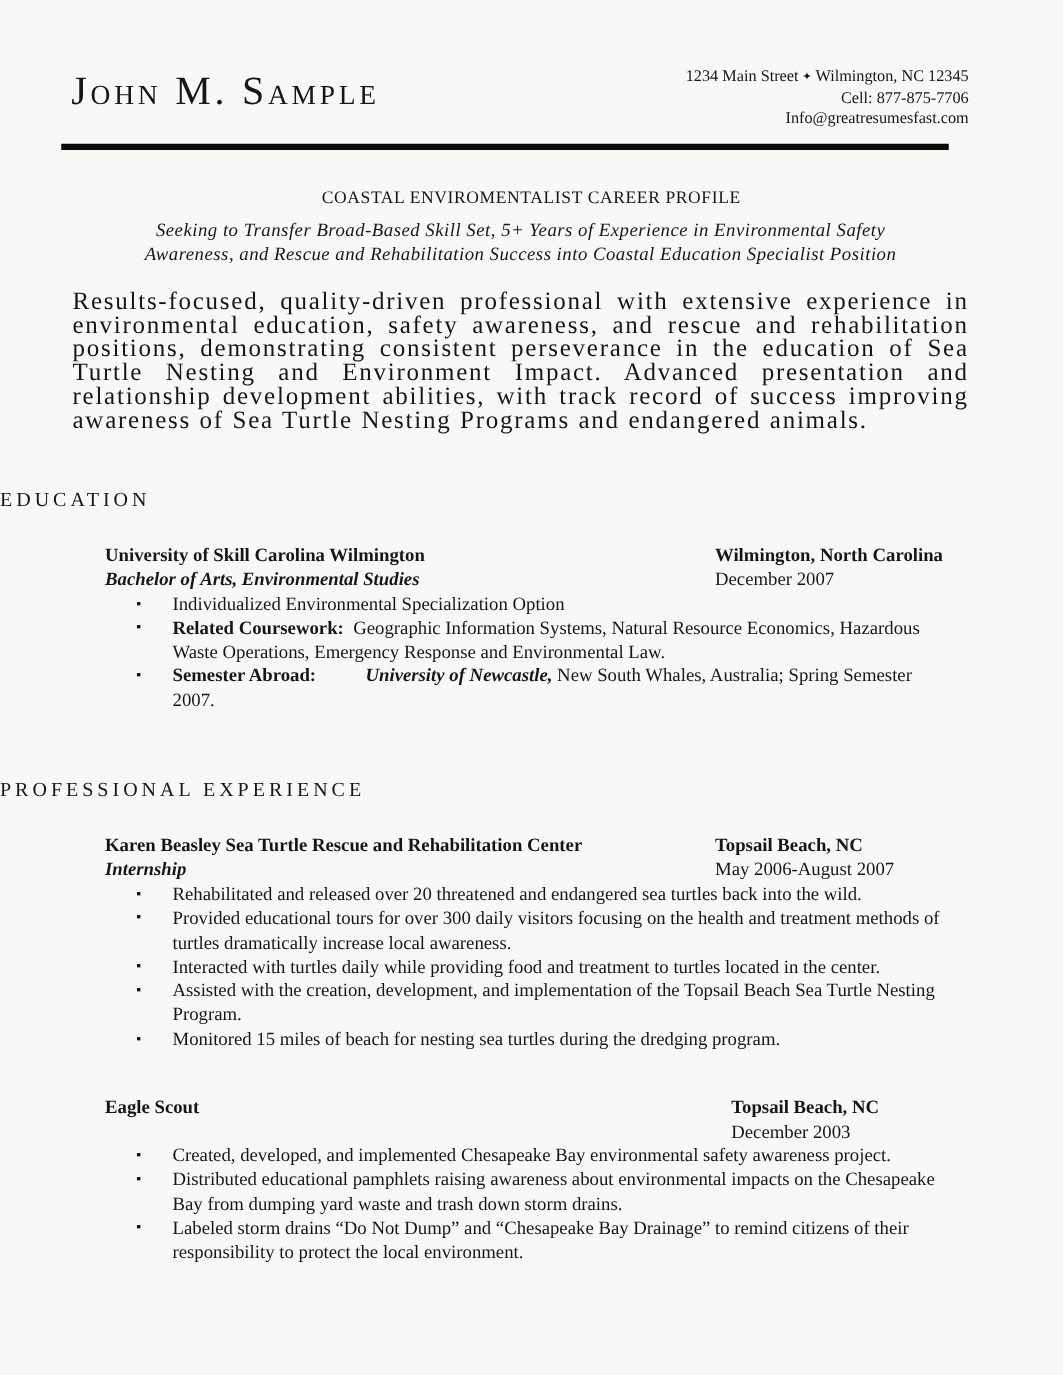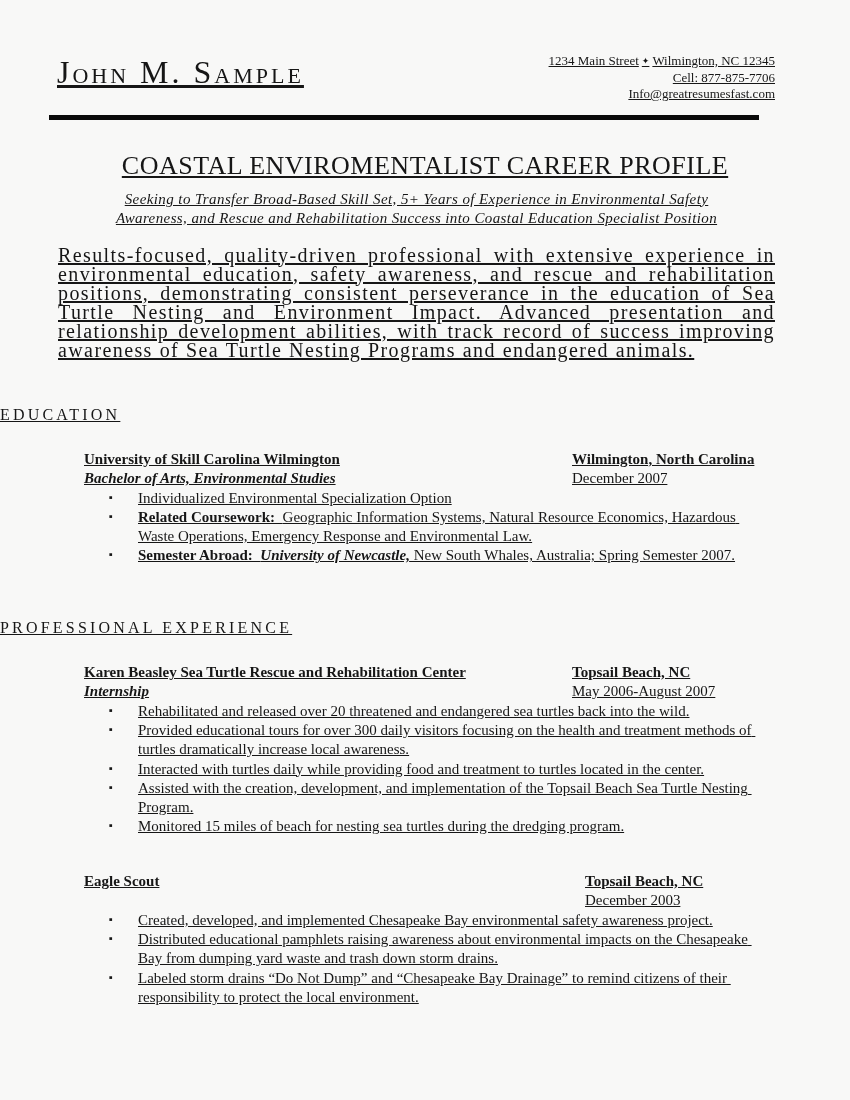--- a/index.html
+++ b/index.html
@@ -3,36 +3,35 @@
 <meta charset="utf-8">
 <style>
   html, body { margin: 0; padding: 0; background: #f8f8f7; }
   .page {
     width: 850px; height: 1100px;
     background: #f8f8f7;
     color: #161616;
     font-family: "Liberation Serif", "DejaVu Serif", serif;
     overflow: hidden;
     position: relative;
-    text-decoration: underline;
   }
   
   .header { display: flex; justify-content: space-between; padding: 48px 75px 0 57px; }
   .name {
     margin: 8px 0 0; font-weight: normal;
     font-size: 32px; line-height: 1;
     font-variant: small-caps; letter-spacing: 3px;
     white-space: nowrap;
   }
   .contact { text-align: right; font-size: 13px; line-height: 16.5px; margin-top: 5px; }
   .diamond { font-size: 9px; vertical-align: 1px; padding: 0 3px; }
   .rule { height: 5px; background: #0a0a0a; margin: 12px 91px 0 49px; }
   
   .content { padding: 0 75px 0 58px; }
-  .profile-title { margin: 31px -75px 0 -58px; text-align: center; font-weight: normal; font-size: 26px; letter-spacing: 0.5px; }
+  .profile-title { margin: 31px -75px 0 -58px; text-align: center; font-weight: normal; font-size: 14px; letter-spacing: 0.5px; }
   .subtitle { margin: 9px 0 0; text-align: center; font-style: italic; font-size: 15px; letter-spacing: 0.4px; line-height: 19.5px; }
   .summary { margin: 17px 0 0; text-align: justify; font-size: 20px; letter-spacing: 1.4px; word-spacing: 0.5px; line-height: 19px; }
   .section-heading { font-weight: normal; font-size: 16px; letter-spacing: 3.2px; margin: 0 -75px 0 -58px; }
   .edu-heading { margin-top: 46px; }
   .exp-heading { margin-top: 53px; }
   
   .entry { margin: 26px 0 0 26px; font-size: 15px; line-height: 19.5px; }
   .entry.tight { margin-top: 35px; }
   .entry-row { display: flex; }
   .left-col { flex: 1; min-width: 0; }
@@ -41,21 +40,21 @@
   .org { font-weight: bold; }
   .loc { font-weight: bold; }
   .role { font-weight: bold; font-style: italic; }
   
   .bullets { list-style: none; margin: 0; padding: 0; font-size: 15px; line-height: 19.3px; }
   .bullets li { position: relative; padding-left: 80px; }
   .bullets li::before { content: "▪"; position: absolute; left: 51px; top: -1px; font-size: 11px; }
   .edu-bullets { max-width: 700px; }
   .seg { white-space: pre-wrap; }
   .b { font-weight: bold; }
-  .i { font-style: italic; }
+  .i { font-style: italic; margin-left: 32px; }
 </style>
 </head>
 <body>
 
 <div class="page">
 
   <header class="header">
     <h1 class="name">John M. Sample</h1>
     <div class="contact">
       <div class="contact-line">

